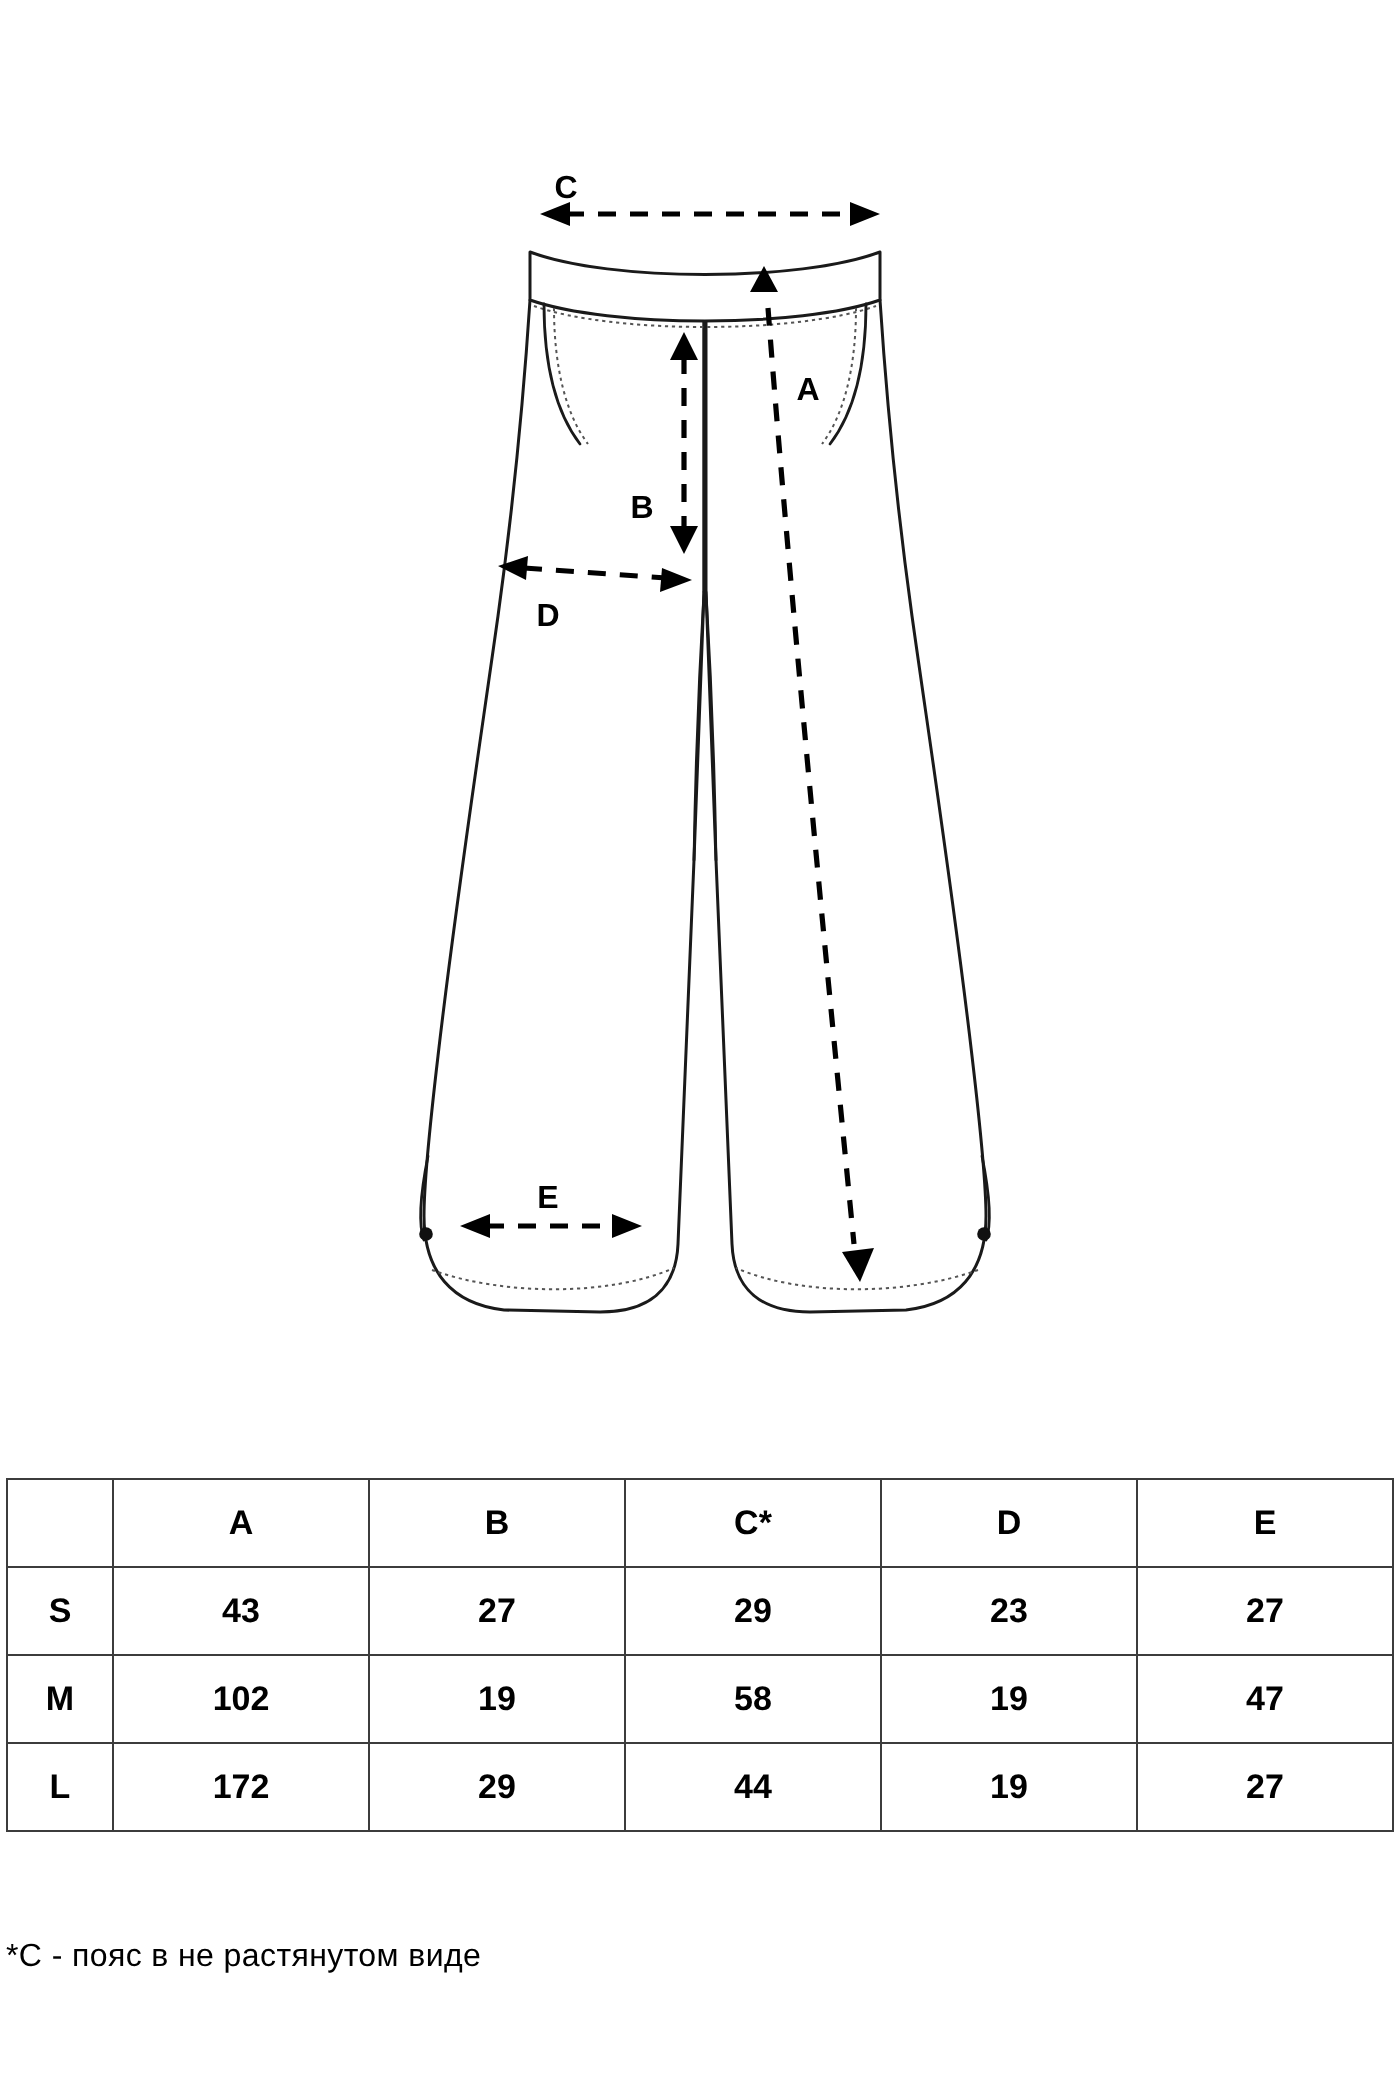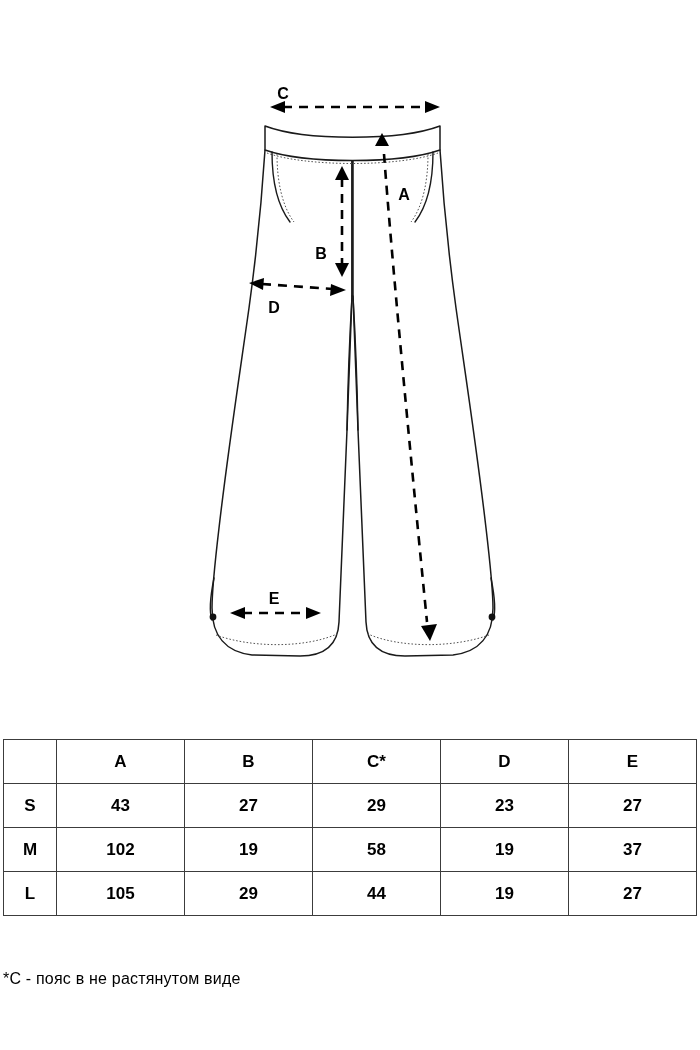--- a/index.html
+++ b/index.html
@@ -263,25 +263,25 @@
         <td>29</td>
         <td>23</td>
         <td>27</td>
       </tr>
       <tr>
         <td class="row-head">M</td>
         <td>102</td>
         <td>19</td>
         <td>58</td>
         <td>19</td>
-        <td>37</td>
+        <td>47</td>
       </tr>
       <tr>
         <td class="row-head">L</td>
-        <td>105</td>
+        <td>172</td>
         <td>29</td>
         <td>44</td>
         <td>19</td>
         <td>27</td>
       </tr>
     </tbody>
   </table>
 </div>
 
 <div id="footnote">*C - пояс в не растянутом виде</div>

